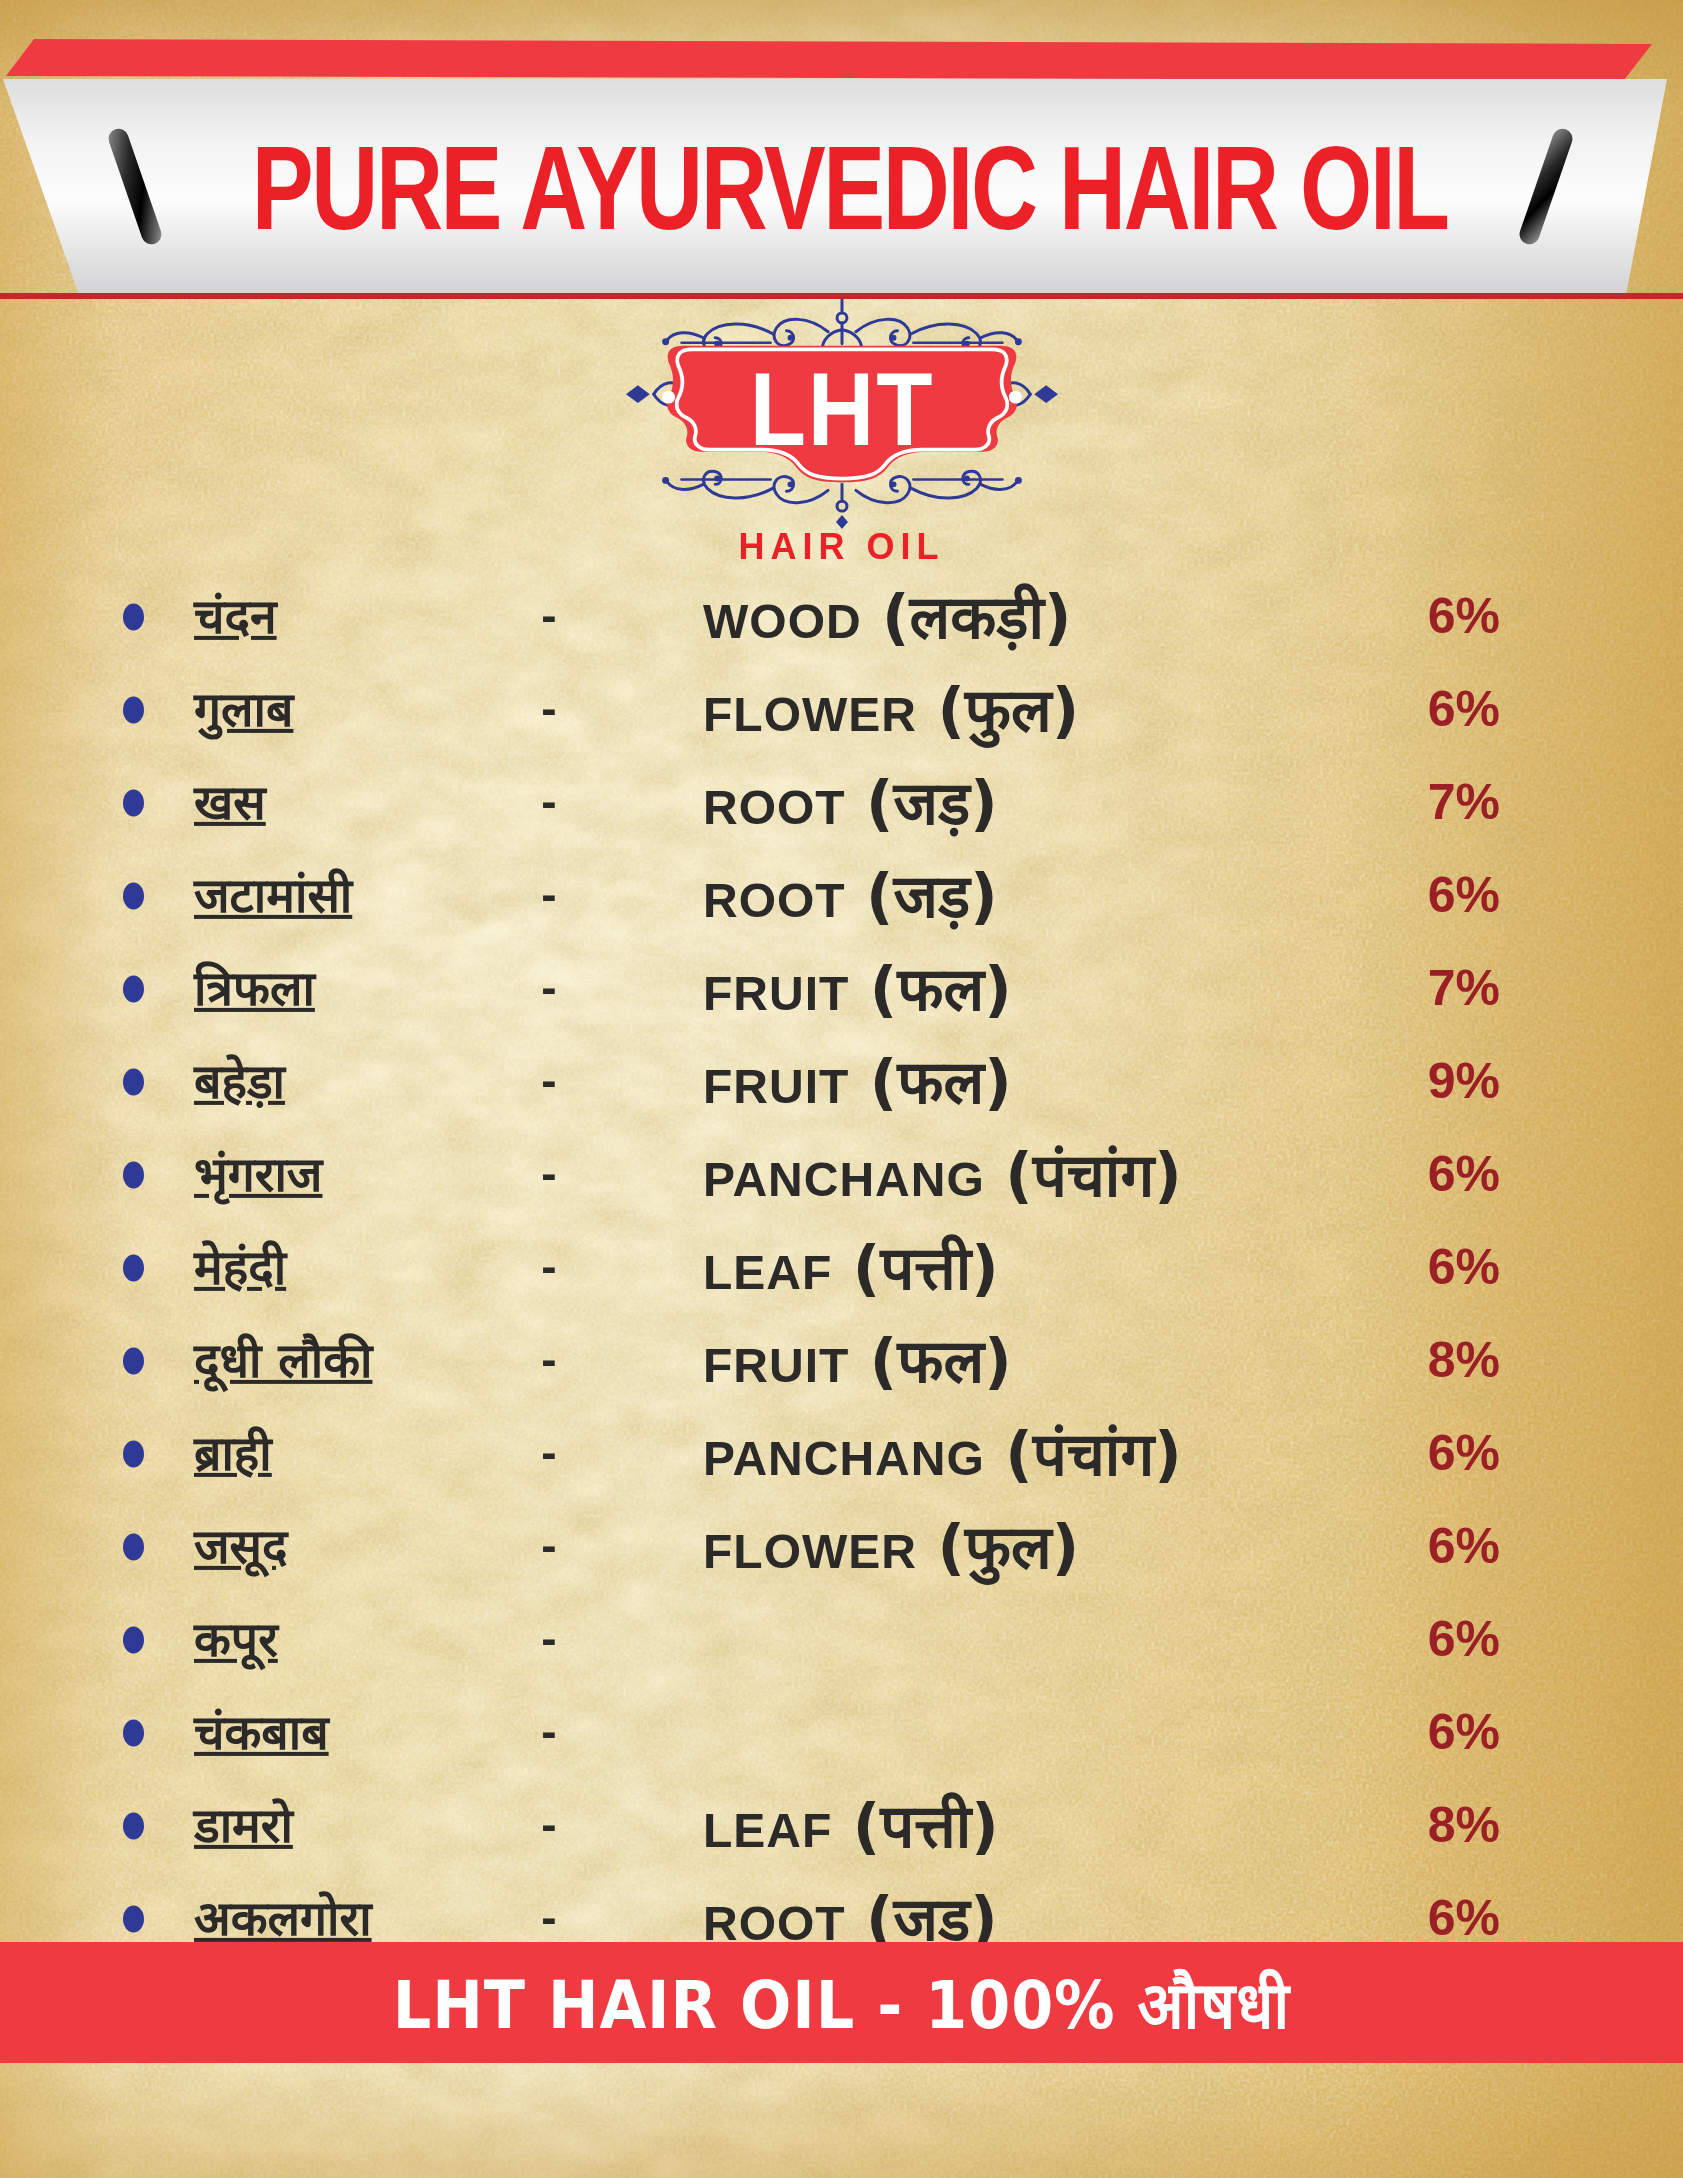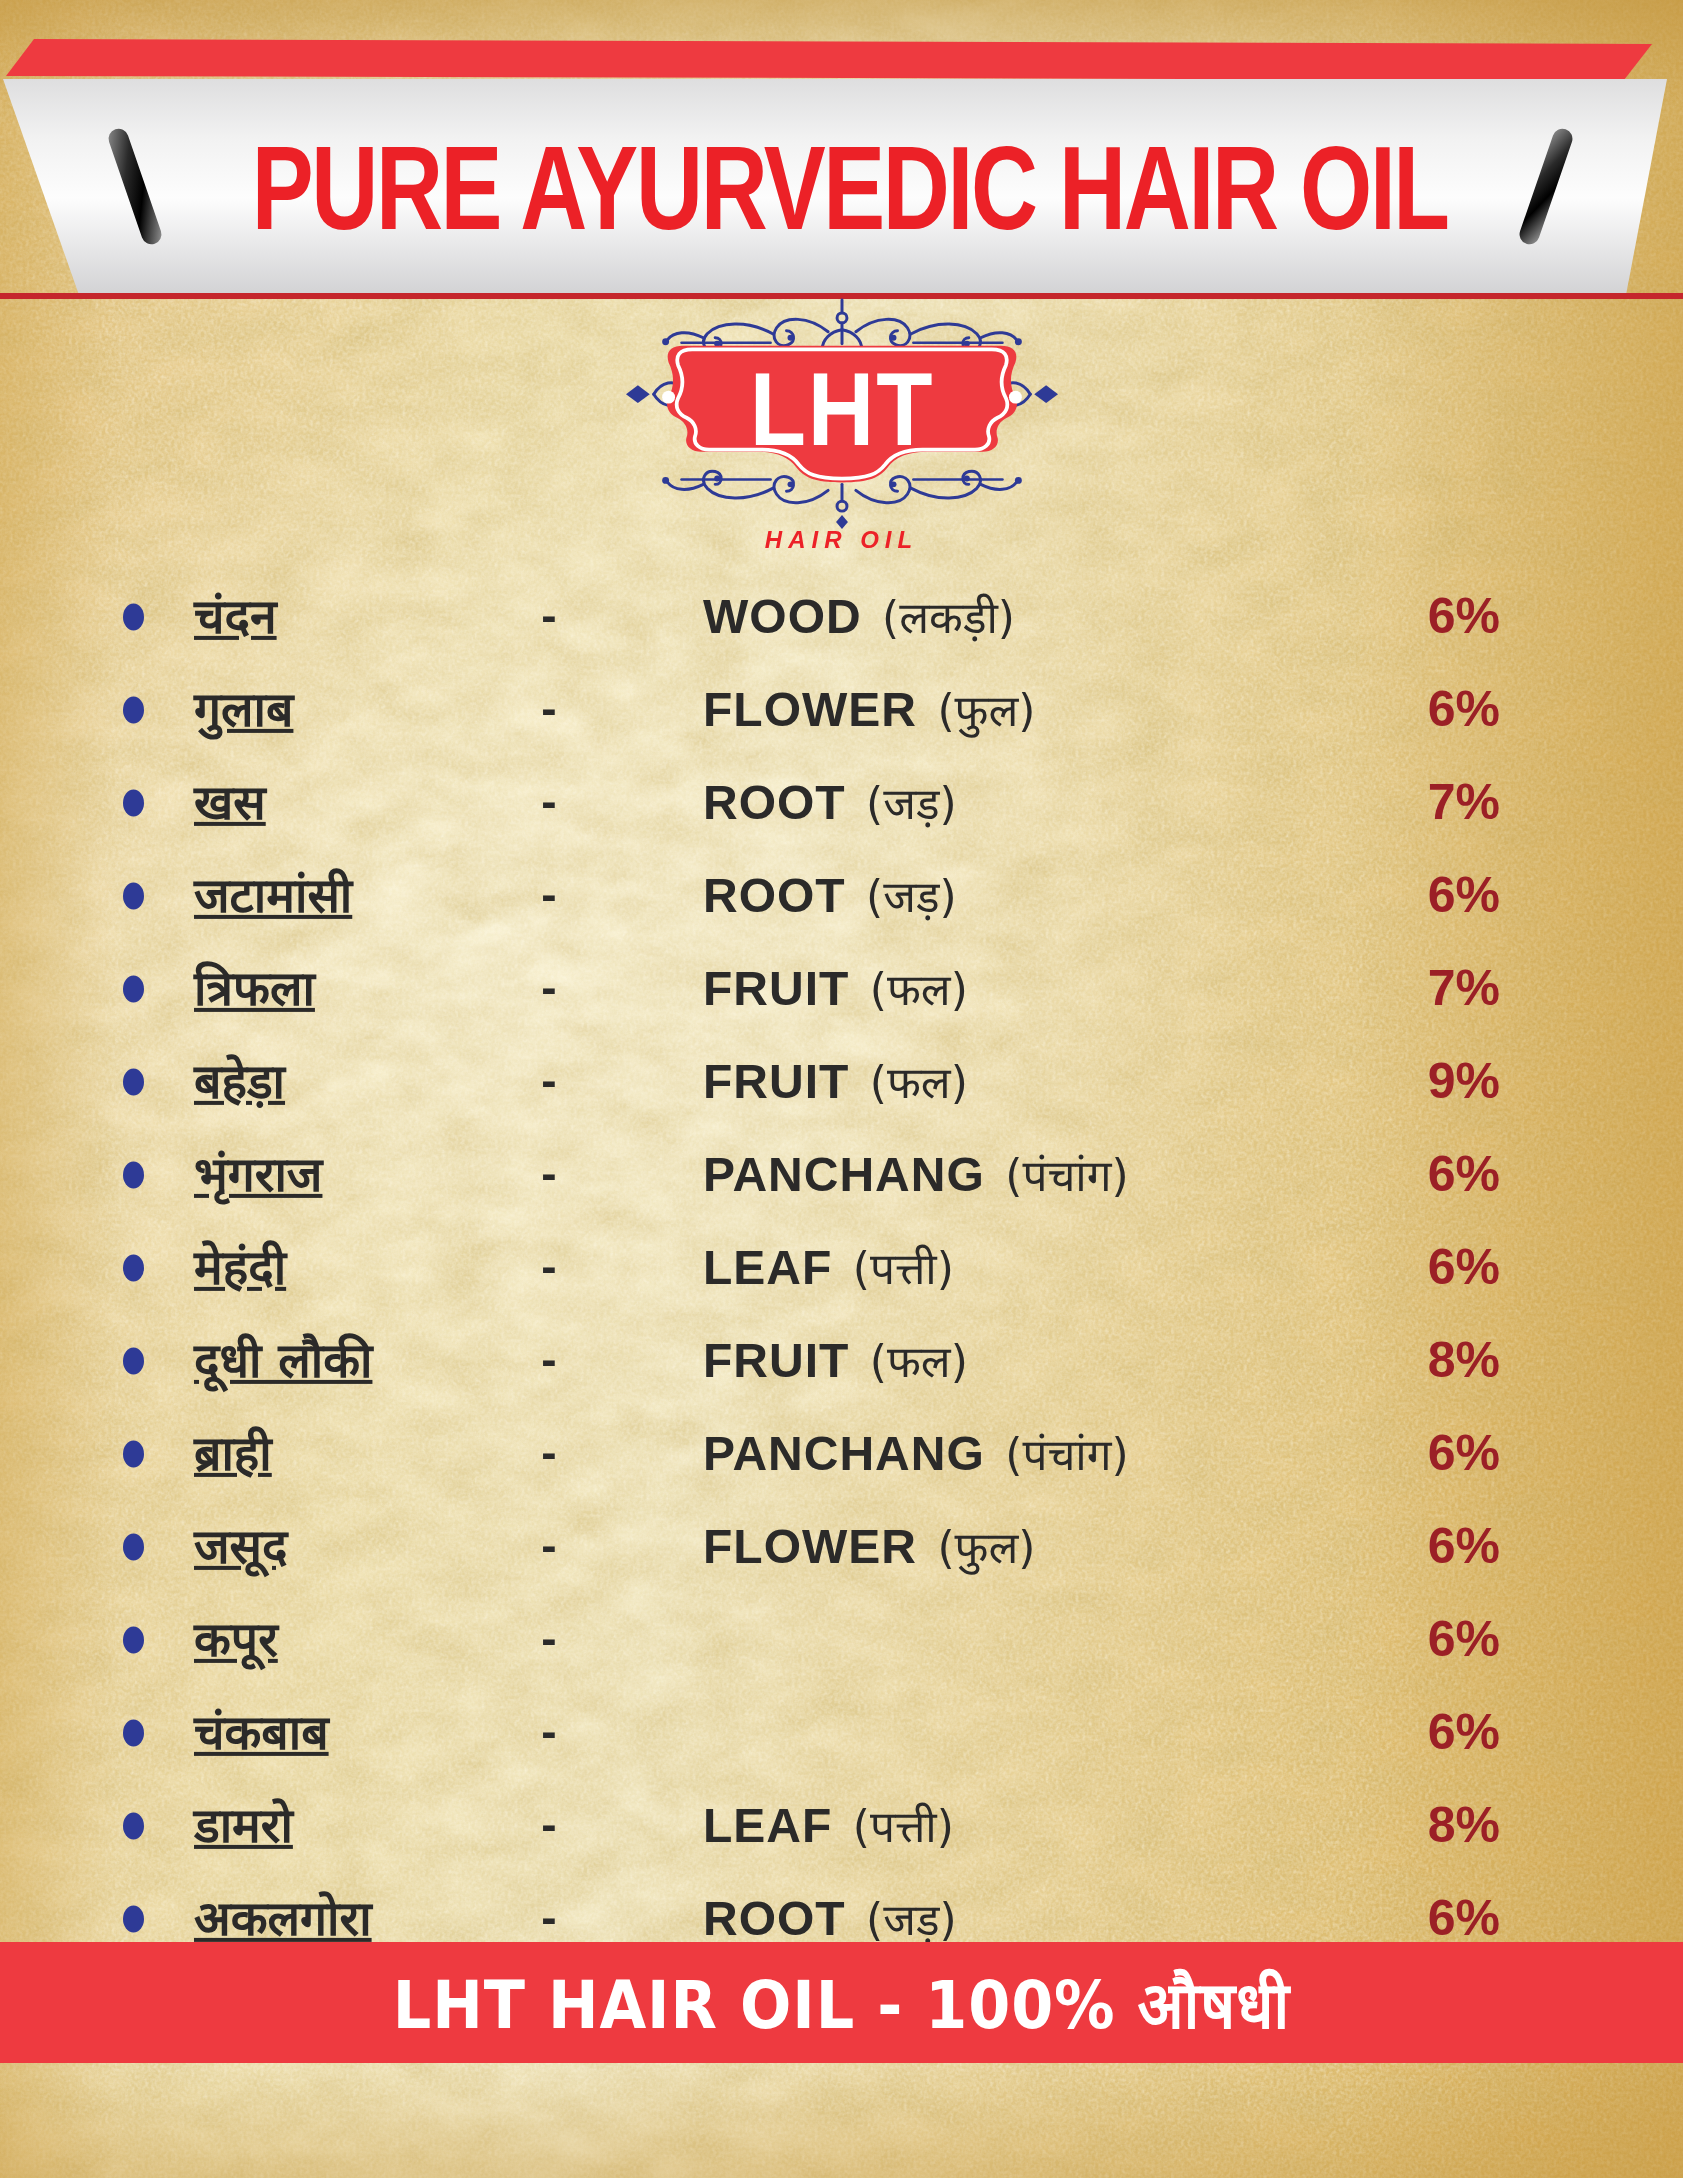--- a/index.html
+++ b/index.html
@@ -40,34 +40,34 @@
     transform:scaleX(.78);white-space:nowrap;line-height:1;}
   .slash{position:absolute;width:20px;height:121px;border-radius:12px;
     background:linear-gradient(115deg,#8f8f8f 0%,#2a2a2a 35%,#000 62%,#9c9c9c 100%);}
   .slash.left{left:125px;top:126px;transform:rotate(-19deg);}
   .slash.right{left:1536px;top:126px;transform:rotate(19deg);}
   .thin-line{position:absolute;top:293px;left:0;width:1683px;height:6px;background:var(--line-red);}
 
   
   .logo-svg{position:absolute;left:624px;top:296px;}
   .subtitle{position:absolute;top:526px;left:0;width:1683px;text-align:center;
-    font-size:24px;font-weight:700;letter-spacing:6px;color:var(--red-title);font-style:italic;}
+    font-size:36px;font-weight:700;letter-spacing:6px;color:var(--red-title);}
 
   
   .rows{position:absolute;top:570px;left:0;width:1683px;}
   .row{position:relative;height:93px;}
   .row .bullet{position:absolute;left:123px;top:50%;transform:translateY(-50%);
     width:21px;height:27px;border-radius:50%;background:var(--blue);}
   .row .name{position:absolute;left:194px;top:50%;transform:translateY(-54%);
     font-family:"DejaVu Sans",sans-serif;font-weight:700;font-size:48px;color:var(--ink);white-space:nowrap;text-decoration:underline;}
   .row .dash{position:absolute;left:529px;width:40px;text-align:center;top:50%;transform:translateY(-54%);
     font-weight:700;font-size:46px;color:var(--ink);}
   .row .desc{position:absolute;left:703px;top:50%;transform:translateY(-52%);white-space:nowrap;color:var(--ink);}
   .row .desc .en{font-weight:700;font-size:48px;letter-spacing:1px;}
-  .row .desc .hi{font-family:"DejaVu Sans",sans-serif;font-weight:400;font-size:44px;margin-left:16px;}
+  .row .desc .hi{font-family:"DejaVu Sans",sans-serif;font-weight:700;font-size:60px;margin-left:16px;}
   .row .pct{position:absolute;left:1287px;width:213px;text-align:right;top:50%;transform:translateY(-52%);
     font-weight:700;font-size:50px;color:var(--dark-red);}
 
   .total-rule{position:absolute;left:1343px;top:1972px;width:212px;height:4px;background:var(--dark-red);}
   .total{position:absolute;left:1334px;top:1980px;width:212px;text-align:center;
     font-weight:700;font-size:51px;color:var(--dark-red);}
 
   
   .footer-band{position:absolute;left:0;top:1942px;width:1683px;height:121px;background:var(--red-bright);
     display:flex;align-items:center;justify-content:center;}

